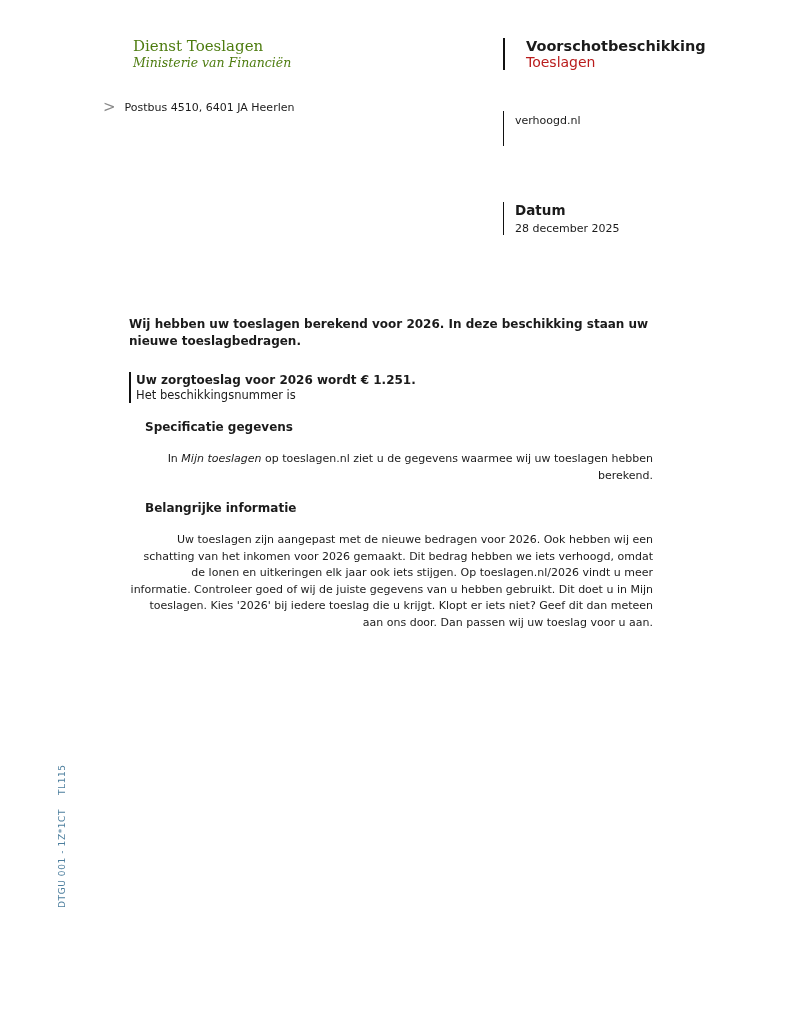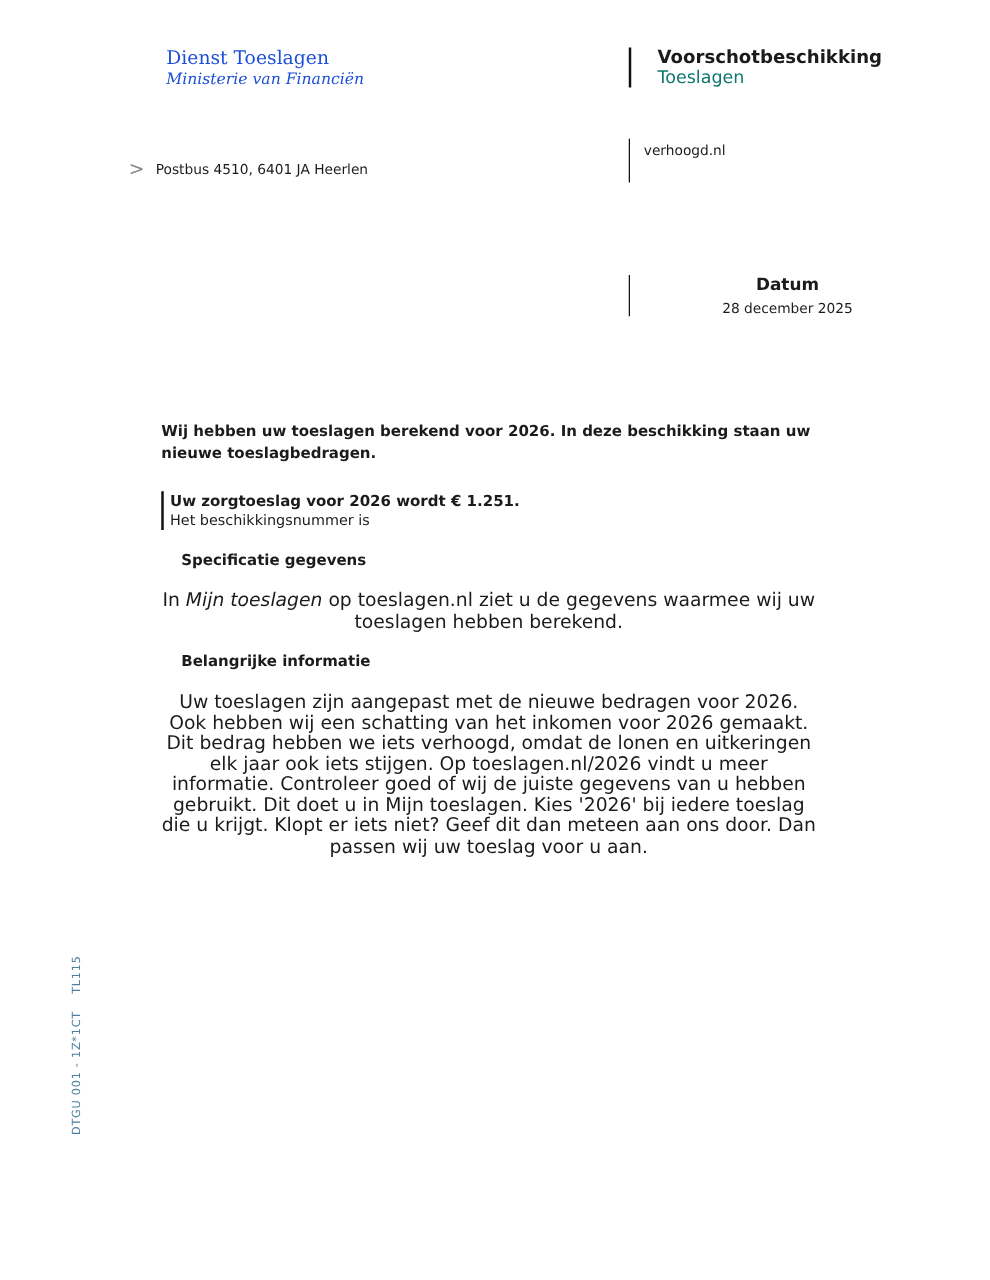--- a/index.html
+++ b/index.html
@@ -12,31 +12,31 @@
     font-family: "DejaVu Sans", sans-serif;
     color: #1b1b1b;
     overflow: hidden;
   }
 
   
   .logo {
     position: absolute;
     left: 133px;
     top: 38px;
-    color: #1d4ed8;
+    color: #4d7c0f;
     font-family: "DejaVu Serif", serif;
   }
   .logo-title { font-size: 15px; line-height: 17px; }
   .logo-subtitle { font-size: 12.5px; line-height: 15px; font-style: italic; }
 
   
   .return-address {
     position: absolute;
     left: 103px;
-    top: 128px;
+    top: 100px;
     font-size: 11px;
     line-height: 14px;
     white-space: nowrap;
   }
   .chevron {
     color: #8a8a8a;
     font-size: 15px;
     margin-right: 9px;
     vertical-align: -1px;
     font-family: "DejaVu Sans", sans-serif;
@@ -45,41 +45,41 @@
   
   .doc-block {
     position: absolute;
     left: 503px;
     top: 38px;
     border-left: 2px solid #111;
     padding-left: 21px;
     width: 230px;
   }
   .doc-title { font-size: 14.5px; font-weight: 700; line-height: 16px; }
-  .doc-subtitle { font-size: 14px; line-height: 16px; color: #0f766e; }
+  .doc-subtitle { font-size: 14px; line-height: 16px; color: #b91c1c; }
 
   .meta-section {
     position: absolute;
     left: 503px;
     border-left: 1px solid #111;
     padding-left: 11px;
     width: 230px;
   }
   .meta-internet { top: 111px; height: 35px; }
   .meta-kenmerk  { top: 159px; height: 30px; }
-  .meta-datum    { top: 220px; height: 33px; text-align: center; }
+  .meta-datum    { top: 202px; height: 33px; }
   .meta-label-light { font-size: 15px; line-height: 18px; font-weight: 400; }
   .meta-label-bold  { font-size: 13.5px; line-height: 17px; font-weight: 700; }
   .meta-value { font-size: 11px; line-height: 14px; margin-top: 3px; }
 
   
   .main {
     position: absolute;
     left: 129px;
-    top: 337px;
+    top: 316px;
     width: 524px;
   }
   .intro {
     font-size: 12px;
     font-weight: 700;
     line-height: 16.5px;
     margin: 0 0 23px 0;
   }
   .decision {
     border-left: 2px solid #111;
@@ -88,24 +88,24 @@
   }
   .decision-amount { font-size: 12px; font-weight: 700; line-height: 16px; }
   .decision-number { font-size: 11.5px; line-height: 15px; }
   .section-heading {
     font-size: 12px;
     font-weight: 700;
     line-height: 16px;
     margin: 16px;
   }
   .section-text {
-    font-size: 15px;
+    font-size: 11px;
     line-height: 16.5px;
     margin: 0 0 12px 0;
-    text-align: center;
+    text-align: right;
   }
   .italic { font-style: italic; }
 
   
   .vertical-code {
     position: absolute;
     left: 57px;
     top: 908px;
     transform-origin: 0 0;
     transform: rotate(-90deg);

